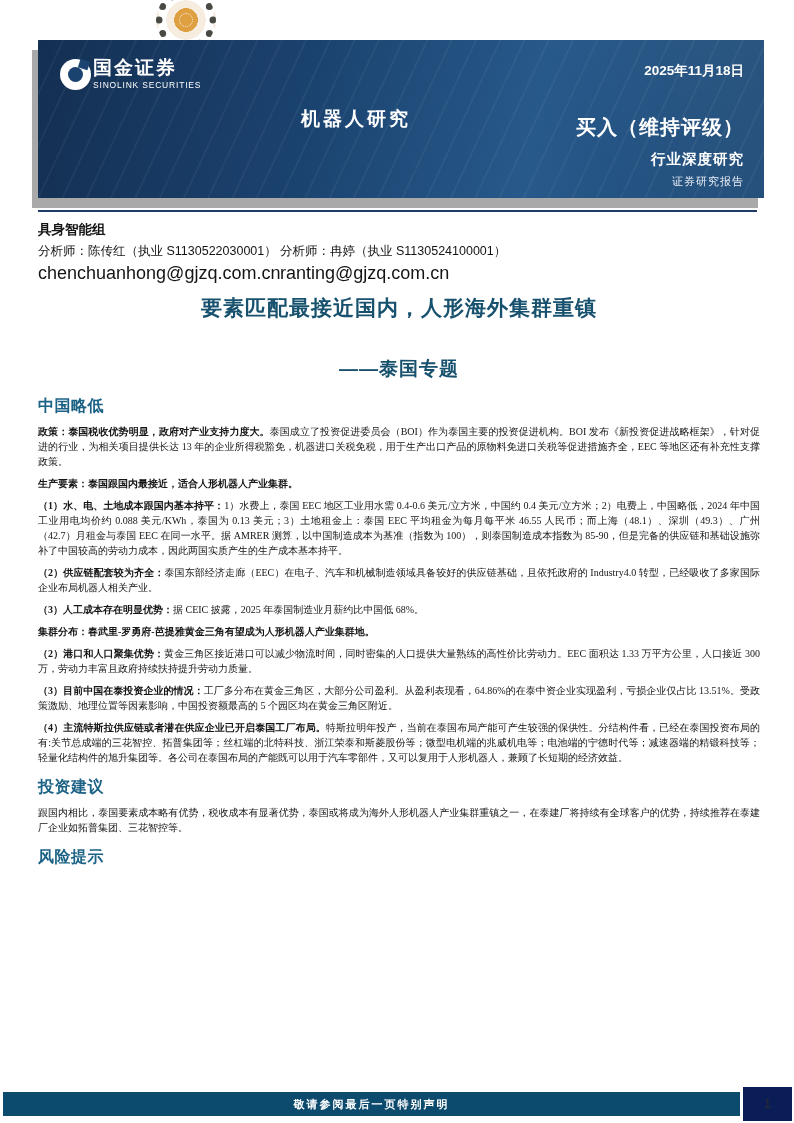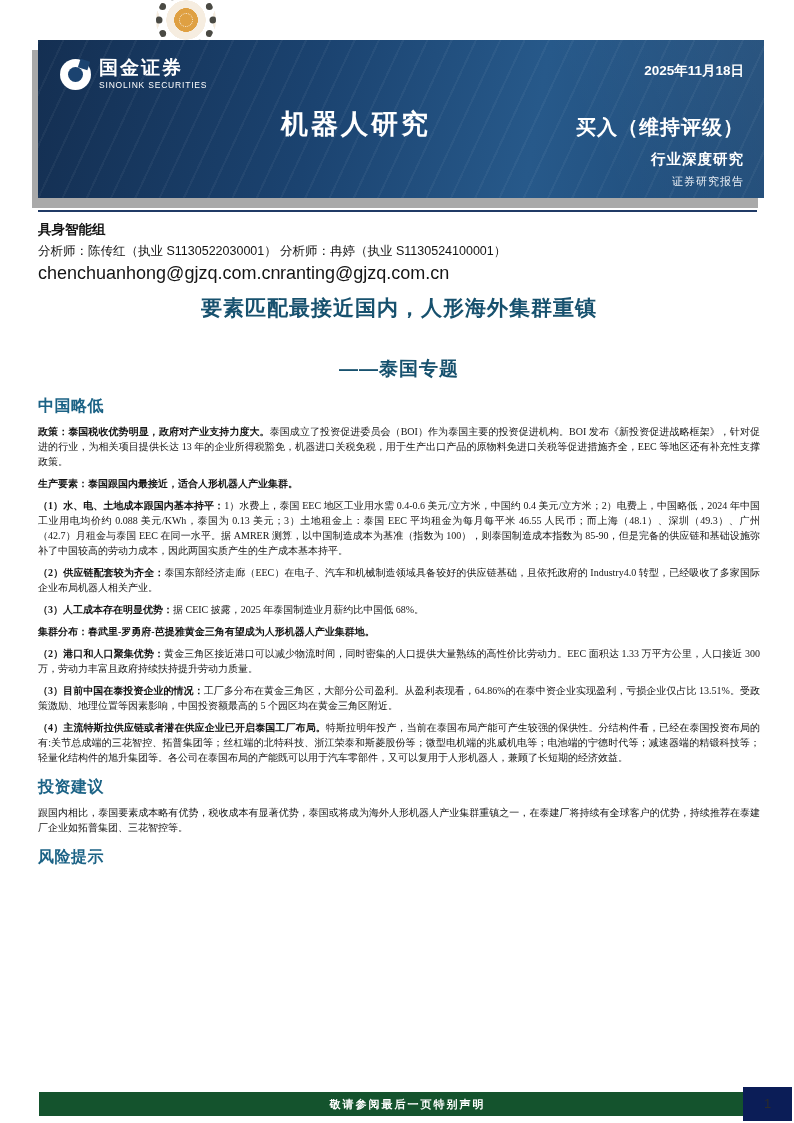--- a/index.html
+++ b/index.html
@@ -26,29 +26,29 @@
     background:
       repeating-linear-gradient(115deg, rgba(255,255,255,0.045) 0 2px, rgba(255,255,255,0) 2px 22px),
       linear-gradient(100deg,#142f52 0%, #1b4370 38%, #27598a 68%, #1e4a77 100%);
     box-shadow:-6px 10px 0 #a9a9a9;
   }
   .banner::after{
     content:""; position:absolute; right:0; bottom:0; width:45%; height:100%;
     background:linear-gradient(245deg, rgba(255,255,255,0.05), rgba(255,255,255,0) 55%);
     pointer-events:none;
   }
-  .logo-row { position:absolute; left:22px; top:18px; display:flex; align-items:center; gap:8px; }
+  .logo-row { position:absolute; left:22px; top:18px; display:flex; align-items:center; gap:2px; }
   .logo-mark { width:31px; height:31px; border-radius:50%; background:#fff; position:relative; flex:0 0 auto; }
   .logo-mark::before { content:""; position:absolute; inset:8px; border-radius:50%; background:#1b4370; }
   .logo-mark::after { content:""; position:absolute; top:1px; right:2px; width:10px; height:9px; background:#1b4370; transform:rotate(18deg); }
   .logo-cn { color:#fff; font-family:"Liberation Sans",sans-serif; font-weight:bold; font-size:19px; letter-spacing:2px; line-height:1; }
   .logo-en { color:#fff; font-family:"Liberation Sans",sans-serif; font-size:8.5px; letter-spacing:0.8px; margin-top:3px; }
   .hdr-date { position:absolute; right:20px; top:22px; color:#fff; font-family:"Liberation Sans",sans-serif; font-weight:bold; font-size:13.5px; }
   .hdr-title { position:absolute; left:0; right:130px; top:66px; text-align:center; color:#fff;
-    font-family:"Liberation Sans",sans-serif; font-weight:bold; font-size:27px; letter-spacing:3px;margin-left:40px; }
+    font-family:"Liberation Sans",sans-serif; font-weight:bold; font-size:19px; letter-spacing:3px;margin-left:40px; }
   .hdr-rating { position:absolute; right:20px; top:74px; color:#fff; font-family:"Liberation Sans",sans-serif; font-weight:bold; font-size:20px; letter-spacing:1px; }
   .hdr-cat { position:absolute; right:20px; top:110px; color:#fff; font-family:"Liberation Sans",sans-serif; font-weight:bold; font-size:14.5px; letter-spacing:1px; }
   .hdr-doc { position:absolute; right:20px; top:134px; color:#e9eef4; font-family:"Liberation Sans",sans-serif; font-size:11px; letter-spacing:1px; }
   
   .divider { position:absolute; left:38px; top:210px; width:719px; border-top:2px solid #203a66; }
   .analysts { position:absolute; left:38px; top:220px; width:719px; font-size:13px; line-height:1.45; }
   .team { font-weight:bold; font-family:"Liberation Sans",sans-serif; font-size:13.5px; }
   .an-cols { display:flex; margin-top:2px; }
   .an-col { width:242px; }
   .an-col + .an-col { width:auto; }
@@ -57,22 +57,22 @@
   
   .content { position:absolute; left:38px; top:284px; width:722px; }
   .main-title { text-align:center; color:#17516e; font-family:"Liberation Sans",sans-serif;
     font-weight:bold; font-size:21px; letter-spacing:1px; margin-top:10px; }
   .sub-title { text-align:center; color:#17516e; font-family:"Liberation Sans",sans-serif;
     font-weight:bold; font-size:19px; letter-spacing:1px; margin-top:34px; margin-bottom:14px; }
   h3.sec { color:#1b6285; font-family:"Liberation Sans",sans-serif; font-size:16px; letter-spacing:0.5px; margin:12px 0 4px 0; }
   p.body { font-size:10px; line-height:1.5; text-align:justify; margin:7px 0; }
   p.body b { font-weight:bold; }
   
-  .foot-bar { position:absolute; left:3px; top:1092px; width:737px; height:24px; background:#14532d;
-    color:#ffffff; text-align:center; font-size:11px; letter-spacing:2px; line-height:24px; font-weight:bold;margin-left:36px; }
+  .foot-bar { position:absolute; left:3px; top:1092px; width:737px; height:24px; background:#0c4a6e;
+    color:#ffffff; text-align:center; font-size:11px; letter-spacing:2px; line-height:24px; font-weight:bold; }
   .page-num-box { position:absolute; left:743px; top:1087px; width:49px; height:34px; background:#0b1d57;
     color:#2b2b2b; text-align:center; line-height:34px; font-size:13px; font-family:"Liberation Sans",sans-serif; }
 </style>
 </head>
 <body>
 
 <div class="page">
 
   <div class="seal"></div>
 

